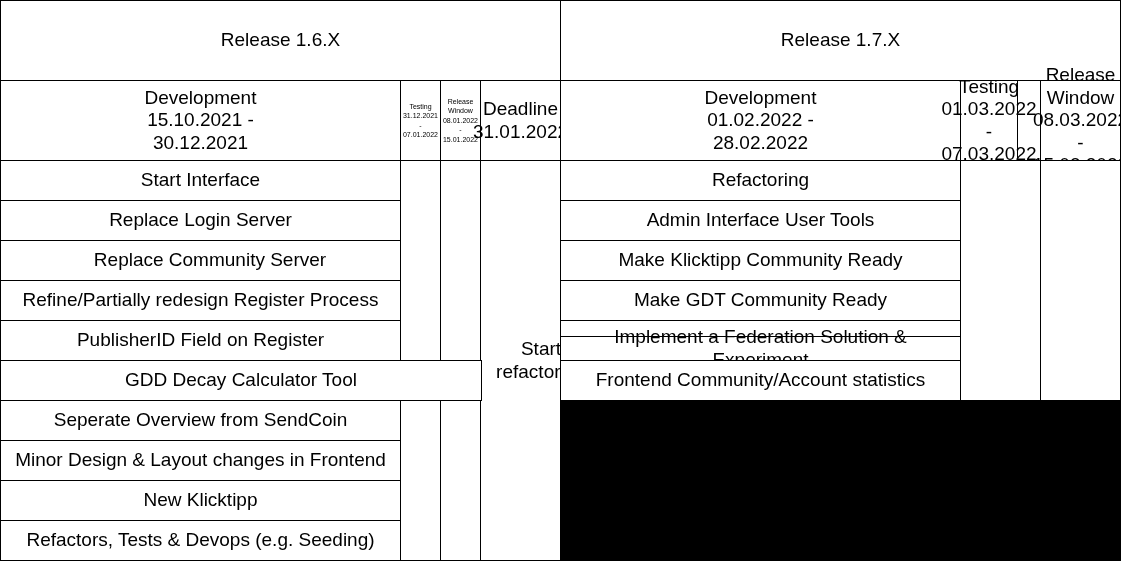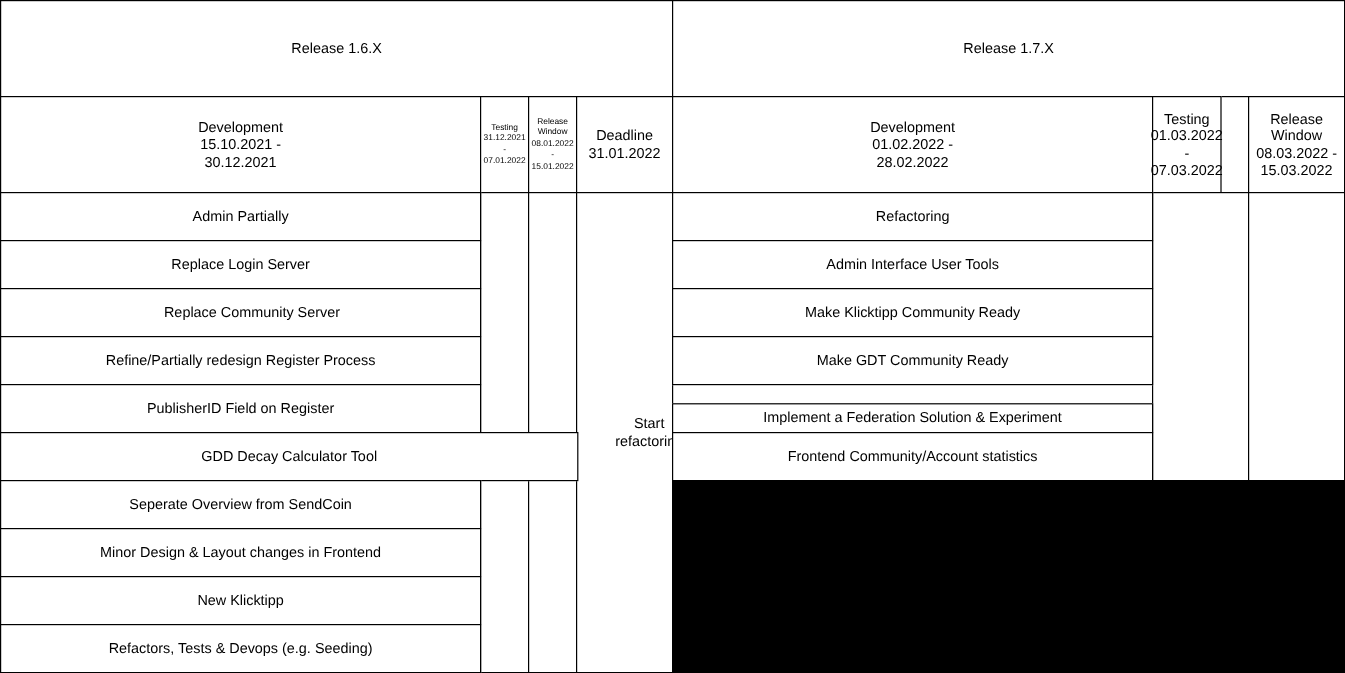--- a/index.html
+++ b/index.html
@@ -14,21 +14,21 @@
   }
   .cell {
     position: absolute;
     box-sizing: border-box;
     border: 1px solid #000000;
     background: #ffffff;
     display: flex;
     align-items: center;
     justify-content: center;
     text-align: center;
-    font-size: 12px;
+    font-size: 19px;
     line-height: 1.18;
     white-space: pre-line;
     padding: 0 3px;
   }
   .cell.small {
     font-size: 7px;
     line-height: 1.35;
     padding: 0 1px;
   }
   .redacted {
@@ -75,21 +75,21 @@
 15.03.2022</div>
 
   <div class="cell" style="left:400px; top:160px; width:41px; height:401px;"></div>
   <div class="cell" style="left:440px; top:160px; width:41px; height:401px;"></div>
   <div class="cell" style="left:480px; top:160px; width:81px; height:401px;padding-left:44px;">Start
 refactoring</div>
 
   <div class="cell" style="left:960px; top:160px; width:81px; height:241px;"></div>
   <div class="cell" style="left:1040px; top:160px; width:81px; height:241px;"></div>
 
-  <div class="cell" style="left:0px; top:160px; width:401px; height:41px;">Admin Partially</div>
+  <div class="cell" style="left:0px; top:160px; width:401px; height:41px;">Start Interface</div>
   <div class="cell" style="left:0px; top:200px; width:401px; height:41px;">Replace Login Server</div>
   <div class="cell" style="left:0px; top:240px; width:401px; height:41px;padding-left:22px;">Replace Community Server</div>
   <div class="cell" style="left:0px; top:280px; width:401px; height:41px;">Refine/Partially redesign Register Process</div>
   <div class="cell" style="left:0px; top:320px; width:401px; height:41px;">PublisherID Field on Register</div>
   <div class="cell" style="left:0px; top:360px; width:482px; height:41px;">GDD Decay Calculator Tool</div>
   <div class="cell" style="left:0px; top:400px; width:401px; height:41px;">Seperate Overview from SendCoin</div>
   <div class="cell" style="left:0px; top:440px; width:401px; height:41px;">Minor Design &amp; Layout changes in Frontend</div>
   <div class="cell" style="left:0px; top:480px; width:401px; height:41px;">New Klicktipp</div>
   <div class="cell" style="left:0px; top:520px; width:401px; height:41px;">Refactors, Tests &amp; Devops (e.g. Seeding)</div>
 

